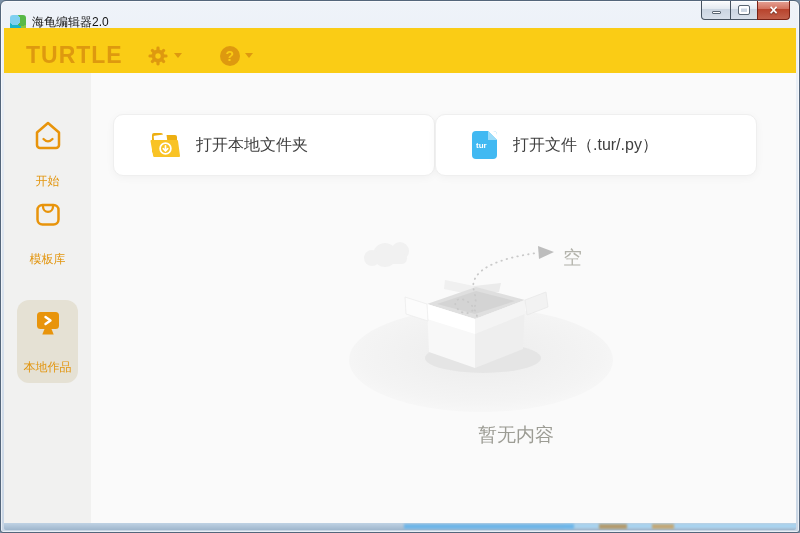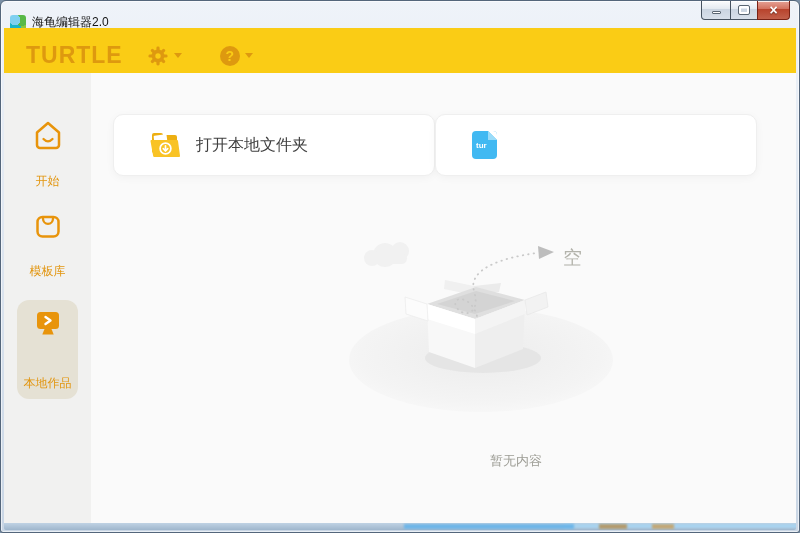--- a/index.html
+++ b/index.html
@@ -69,21 +69,21 @@
   .card .c-label { margin-left:16px; font-size:16px; color:#3F3F3F; }
 
   .tur-icon { width:25px; height:28px; background:#41B9F2; border-radius:4px; position:relative;
     display:flex; align-items:center; }
   .tur-fold { position:absolute; top:0; right:0; width:0; height:0;
     border-top:9px solid #FFF; border-left:9px solid #9ADCF9; border-top-right-radius:4px; }
   .tur-txt { color:#FFF; font-size:8px; font-weight:bold; padding-left:4px; }
 
   
   .empty-state { position:absolute; top:155px; left:250px; width:300px; text-align:center; }
-  .empty-msg { margin-top:30px; padding-left:50px; font-size:13px; color:#9C9C94; }
+  .empty-msg { margin-top:0; padding-left:50px; font-size:19px; color:#9C9C94; }
   .kanji { fill:#B3B3AB; font-size:19px; font-family:"Liberation Sans","DejaVu Sans",sans-serif; }
 </style>
 </head>
 <body>
 
 <div class="window">
 
   <div class="titlebar">
     <div class="app-logo"></div>
     <span class="win-title">海龟编辑器2.0</span>
@@ -132,29 +132,29 @@
       <div class="sidebar">
 
         <div class="side-item" style="top:46px;">
           <svg width="34" height="34" viewBox="0 0 34 34">
             <path d="M17 4 L28 13.5 V26 a3 3 0 0 1 -3 3 H9 a3 3 0 0 1 -3 -3 V13.5 Z" fill="none" stroke="#E8940B" stroke-width="2.5" stroke-linejoin="round"></path>
             <path d="M12.5 20 q4.5 4.8 9 0" fill="none" stroke="#E8940B" stroke-width="2.3" stroke-linecap="round"></path>
           </svg>
           <span class="lbl">开始</span>
         </div>
 
-        <div class="side-item" style="top:136px;">
+        <div class="side-item" style="top:124px;">
           <svg width="34" height="34" viewBox="0 0 34 34">
             <rect x="6.5" y="8" width="21" height="19.5" rx="5" fill="none" stroke="#E8940B" stroke-width="2.5"></rect>
             <path d="M12 9.5 a5 5.4 0 0 0 10 0" fill="none" stroke="#E8940B" stroke-width="2.3" stroke-linecap="round"></path>
           </svg>
           <span class="lbl">模板库</span>
         </div>
 
-        <div class="side-item active-wrap" style="top:227px;gap:16px;">
+        <div class="side-item active-wrap" style="top:227px;">
           <svg width="32" height="30" viewBox="0 0 32 30">
             <rect x="5" y="3" width="22" height="17" rx="3.5" fill="#E8940B"></rect>
             <path d="M12.5 20 h7 l2.2 5.5 h-11.4 Z" fill="#E8940B"></path>
             <polyline points="13.5,8 18.5,11.5 13.5,15" fill="none" stroke="#FFF" stroke-width="2.4" stroke-linecap="round" stroke-linejoin="round"></polyline>
           </svg>
           <span class="lbl">本地作品</span>
         </div>
 
       </div>
 
@@ -173,20 +173,21 @@
               <polyline points="13.3,17.6 15.5,19.8 17.7,17.6" fill="none" stroke="#FFF" stroke-width="1.7" stroke-linecap="round" stroke-linejoin="round"></polyline>
             </svg>
             <span class="c-label">打开本地文件夹</span>
           </div>
 
           <div class="card">
             <div class="tur-icon">
               <div class="tur-fold"></div>
               <span class="tur-txt">tur</span>
             </div>
+            <span class="c-label">打开文件（.tur/.py）</span>
           </div>
 
         </div>
 
         <div class="empty-state">
           <svg width="300" height="190" viewBox="0 0 300 190">
             <defs>
               <radialGradient id="mound" cx="50%" cy="45%" r="65%">
                 <stop offset="0%" stop-color="#ECECEC"></stop>
                 <stop offset="70%" stop-color="#F4F4F4"></stop>

